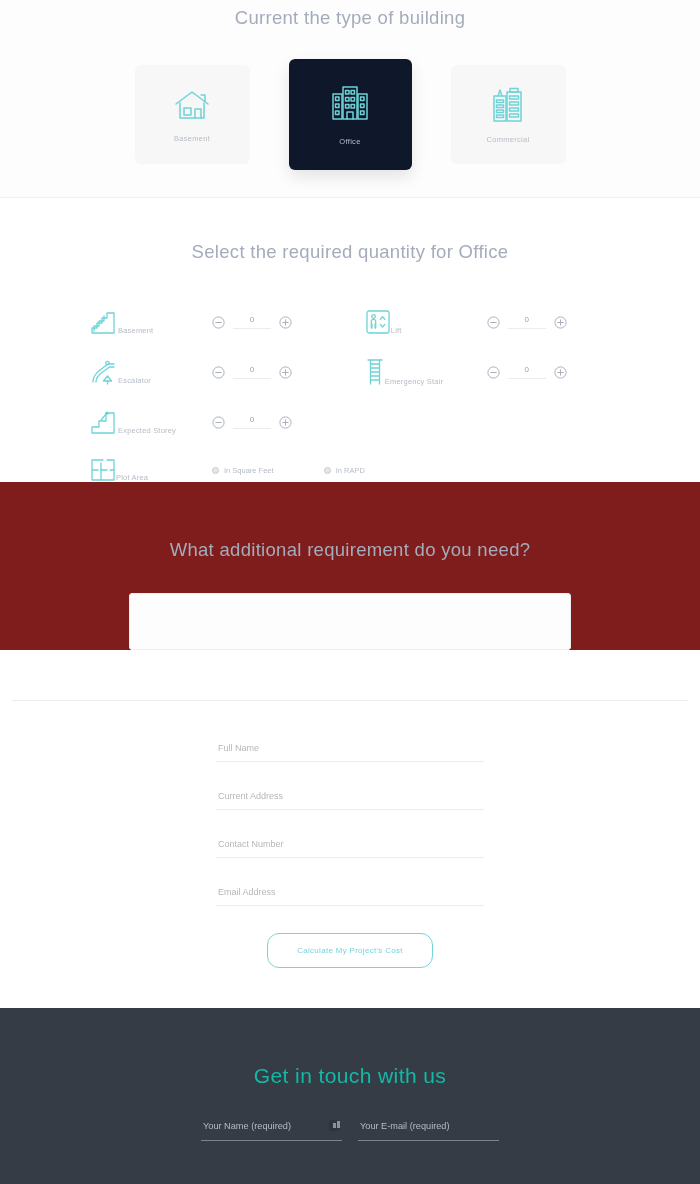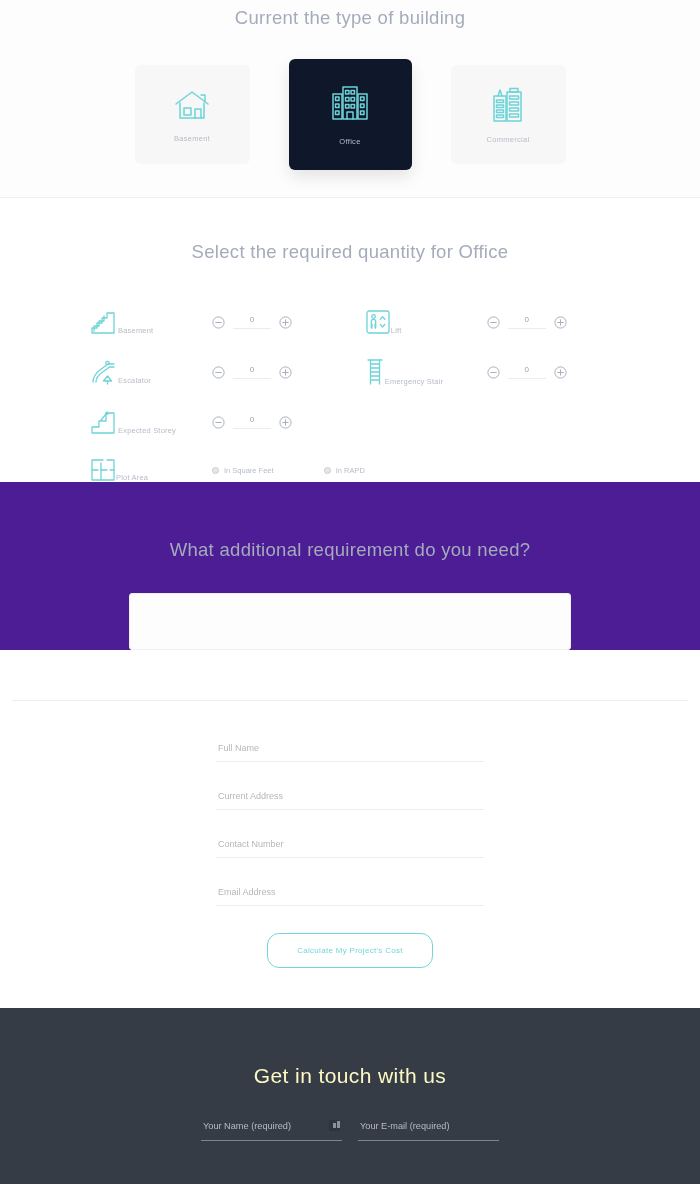--- a/index.html
+++ b/index.html
@@ -112,21 +112,21 @@
   }
   .radio-row { display:flex; align-items:center; margin-left:22px; gap:50px; }
   .radio-opt { display:flex; align-items:center; gap:5px; cursor:pointer; }
   .radio-dot {
     width: 7px; height: 7px; border-radius: 50%;
     border: 1.2px solid #c9ccd2; background: #e6e7ea;
   }
   .radio-text { font-size: 7.5px; color: #b6bcc6; white-space: nowrap; }
 
   
-  .sec-extra { padding: 50px 0 0 0; background:#4c1d95; }
+  .sec-extra { padding: 50px 0 0 0; background:#7f1d1d; }
   .extra-box {
     width: 442px;
     height: 57px;
     margin: 32px auto 0;
     border: 1px solid #efefef;
     border-radius: 3px;
     background: #fdfdfd;
     cursor: text;
   }
 
@@ -169,21 +169,21 @@
   }
 
   
   .footer {
     background: #353c46;
     padding: 56px 0 40px;
     min-height: 273px;
   }
   .footer-heading {
     text-align: center;
-    color: #fef9c3;
+    color: #14b8a6;
     font-size: 21px;
     font-weight: 300;
     letter-spacing: .4px;
     margin: 0;
   }
   .footer-form { width: 298px; margin: 33px auto 0; }
   .footer-row { display:flex; gap: 16px; position: relative; }
   .f-field {
     flex: 1;
     border: none;

